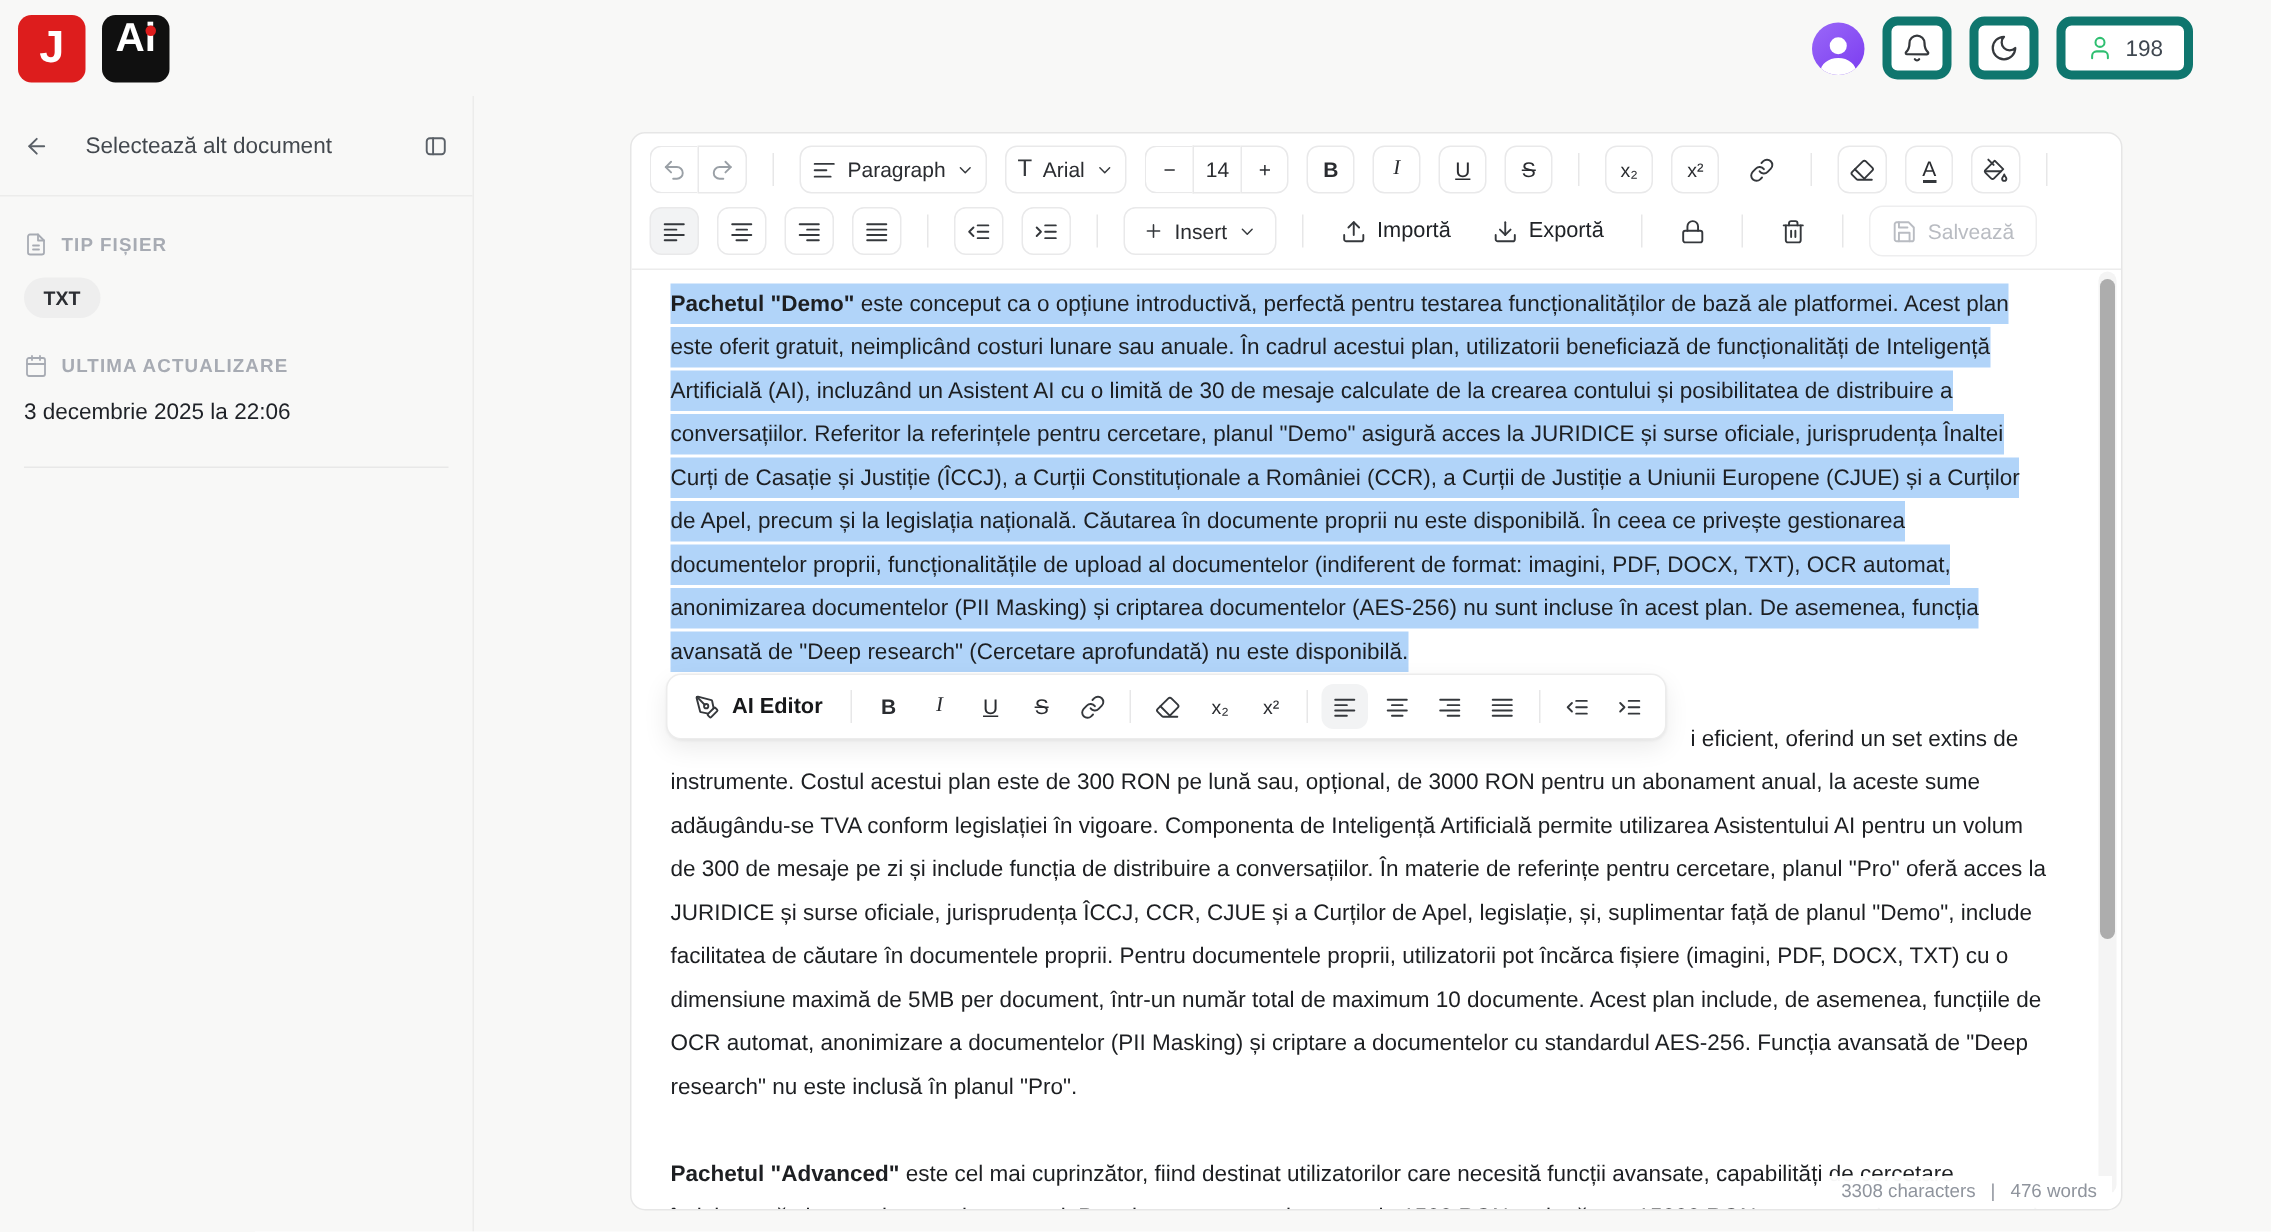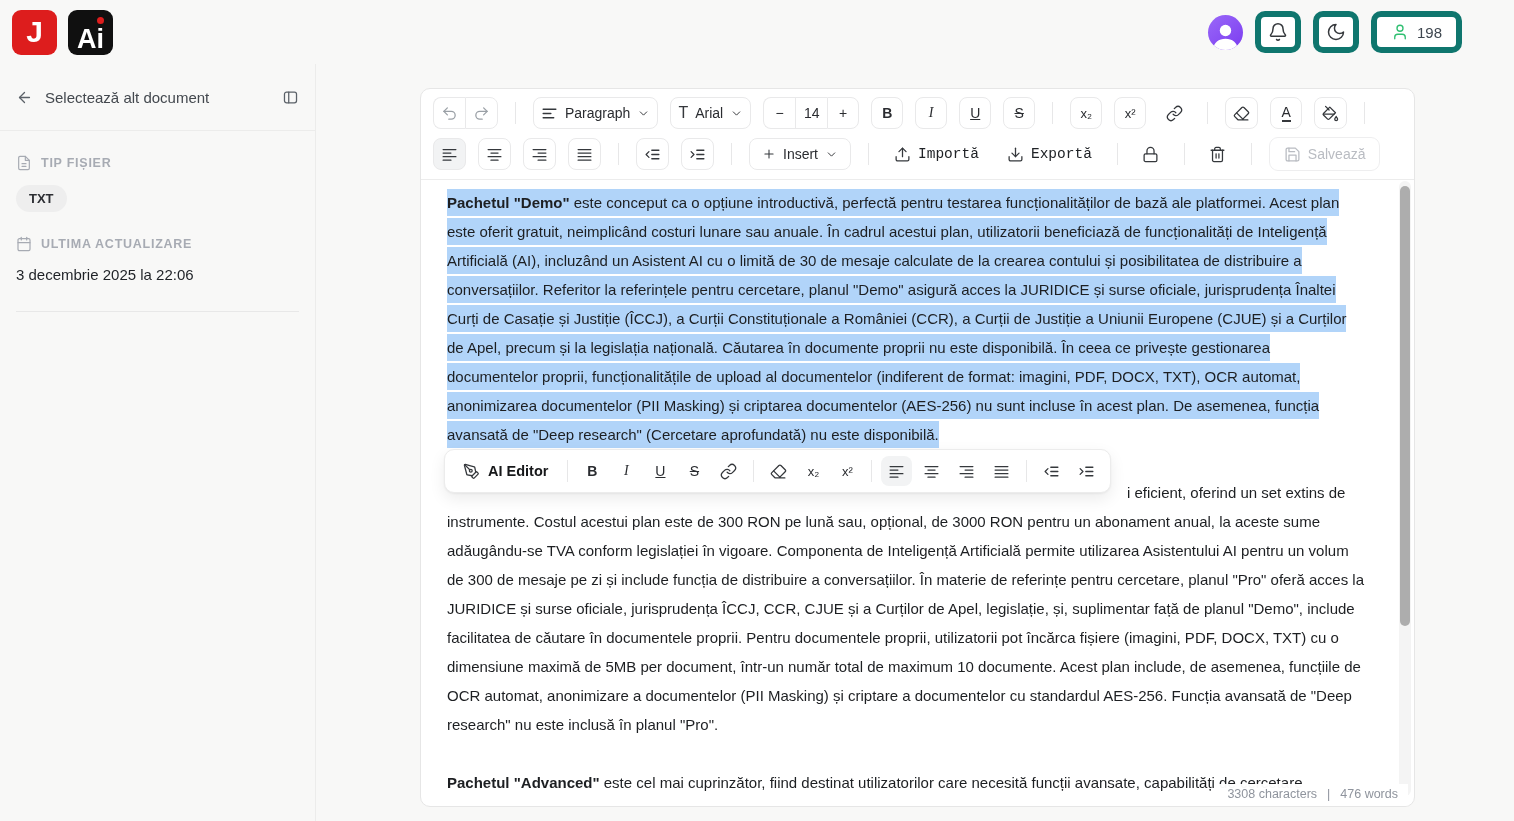--- a/index.html
+++ b/index.html
@@ -9,51 +9,51 @@
     background: #f8f8f7;
     font-family: "Liberation Sans", sans-serif;
     color: #1d1f22;
     overflow: hidden;
   }
   svg.ic { width:17px; height:17px; fill:none; stroke:#35383c; stroke-width:1.8; stroke-linecap:round; stroke-linejoin:round; flex:none; }
 
   
   .app-header { position:absolute; top:0; left:0; right:0; height:64px; display:flex; align-items:center; padding:0 52px 0 12px; }
   .logo-j { width:45px; height:45px; border-radius:9px; background:var(--logo-red,#dd1d1d); color:#fff; font-weight:bold; font-size:30px; display:flex; align-items:center; justify-content:center; }
-  .logo-ai { width:45px; height:45px; border-radius:9px; background:#101010; color:#fff; font-weight:bold; font-size:27px; display:flex; align-items:flex-end; justify-content:center; margin-left:11px; position:relative; }
+  .logo-ai { width:45px; height:45px; border-radius:9px; background:#101010; color:#fff; font-weight:bold; font-size:27px; display:flex; align-items:flex-start; justify-content:center; margin-left:11px; position:relative; }
   .logo-ai .dot { position:absolute; top:7px; right:9px; width:7px; height:7px; border-radius:50%; background:var(--logo-red,#dd1d1d); }
   .header-right { margin-left:auto; display:flex; align-items:center; gap:12px; }
   .avatar { width:35px; height:35px; border-radius:50%; background:linear-gradient(140deg,#9a68f8 0%,#7b3cf0 100%); overflow:hidden; position:relative; flex:none; }
   .avatar svg { position:absolute; left:0; top:3px; width:35px; height:35px; }
   .hbtn { height:42px; min-width:46px; background:#fff; border:6px solid #0f766e; border-radius:10px; display:flex; align-items:center; justify-content:center; gap:8px; cursor:pointer; font-family:inherit; }
   .hbtn svg.ic { width:20px; height:20px; }
   .credits-btn { padding:0 14px; font-size:15px; color:#3f4750; }
   .credits-btn svg.ic { width:18px; height:18px; stroke:var(--credits-green,#2fbf71); }
 
   
   .sidebar { position:absolute; top:64px; left:0; bottom:0; width:316px; border-right:1px solid #ececeb; }
-  .back-row { height:67px; display:flex; align-items:center; gap:12px; padding:0 16px; border-bottom:1px solid #ececeb; color:#43484e; font-size:15px; }
+  .back-row { height:67px; display:flex; align-items:center; gap:24px; padding:0 16px; border-bottom:1px solid #ececeb; color:#43484e; font-size:15px; }
   .back-row .collapse { margin-left:auto; color:#6b7280; cursor:pointer; display:flex; }
   .back-row svg.ic { stroke:#5b6168; }
   .side-body { padding:24px 16px 0 16px; }
   .doc-title { font-size:21px; font-weight:bold; color:#17181a; margin-bottom:26px; }
   .meta-label { display:flex; align-items:center; gap:9px; color:#a7abb3; font-size:12.5px; font-weight:bold; letter-spacing:.06em; margin-bottom:14px; }
   .meta-label svg.ic { width:16px; height:16px; stroke:#a7abb3; }
   .pill { display:inline-block; background:#eeeeee; border-radius:14px; padding:6px 13px; font-size:13px; font-weight:bold; color:#2c2e33; margin-bottom:24px; }
   .meta-value { font-size:15px; font-weight:500; color:#1f2227; }
   .side-divider { border:none; border-top:1px solid #e8e8e8; margin-top:28px; }
 
   
   .panel { position:absolute; left:420px; top:88px; width:995px; height:719px; background:#fff; border:1px solid #e6e6e6; border-radius:10px; overflow:hidden; }
   .toolbar { display:flex; align-items:center; gap:12px; padding:8px 10px 4px 12px; }
   .toolbar.row2 { padding:4px 10px 8px 12px; border-bottom:1px solid #ececec; }
   .tb { height:32px; min-width:32px; border:1px solid #e9e9ea; background:#fff; border-radius:8px; display:inline-flex; align-items:center; justify-content:center; gap:7px; font-size:14px; color:#2a2c30; padding:0 7px; cursor:pointer; font-family:inherit; }
   .tb.noborder { border:none; }
   .tb.active { background:#f2f3f4; }
-  .tb.textbtn { border:none; font-size:14.5px; padding:0 8px; color:#202327;font-family:Liberation Mono, monospace; }
+  .tb.textbtn { border:none; font-size:14.5px; padding:0 8px; color:#202327; }
   .group { display:inline-flex; }
   .group .tb { border-radius:0; border-right-width:0; }
   .group .tb:first-child { border-radius:8px 0 0 8px; }
   .group .tb:last-child { border-radius:0 8px 8px 0; border-right-width:1px; }
   .vdiv { width:1px; height:22px; background:#e7e7e8; margin:0 5px; flex:none; }
   .fmt-b { font-weight:bold; }
   .fmt-i { font-style:italic; font-family:"Liberation Serif", serif; }
   .fmt-u { text-decoration:underline; }
   .fmt-s { text-decoration:line-through; }
   .muted-arrows svg.ic { stroke:#9aa0a6; }

